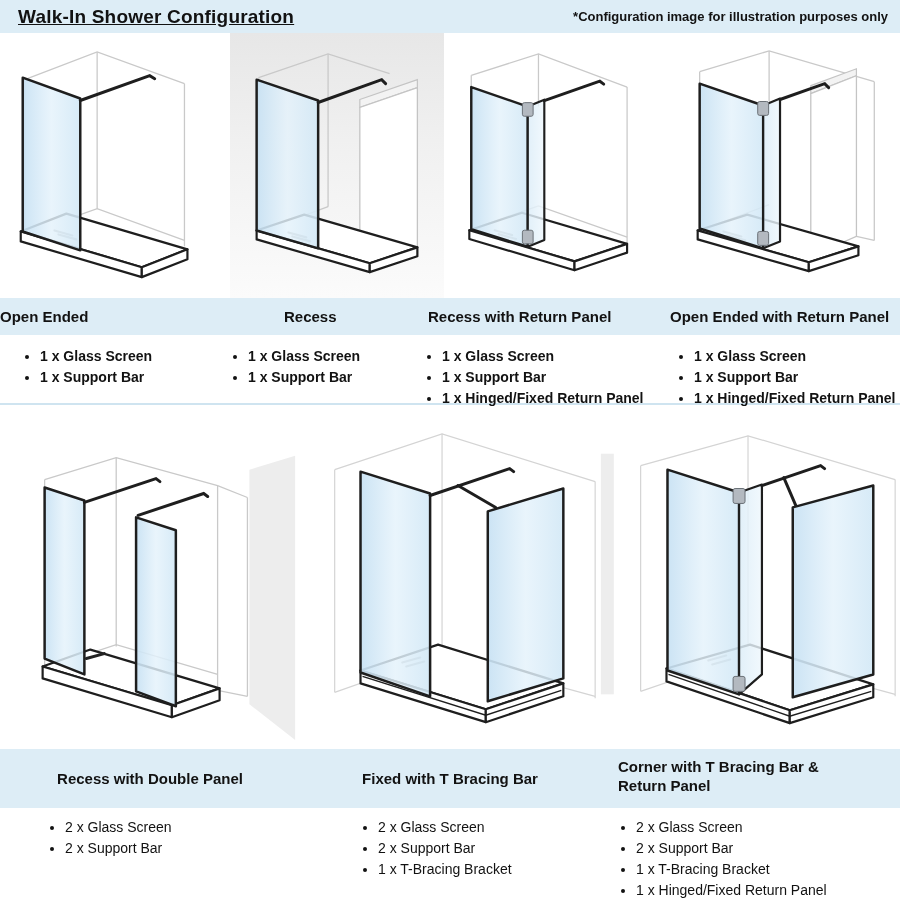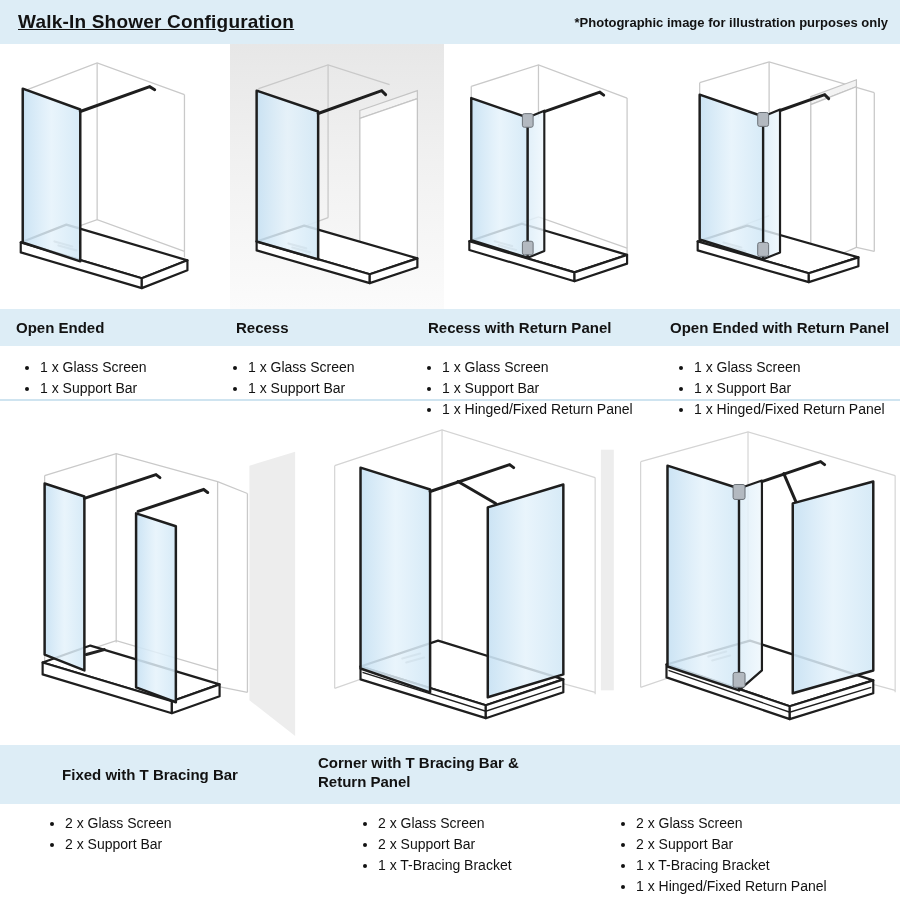--- a/index.html
+++ b/index.html
@@ -3,43 +3,43 @@
 <meta charset="utf-8">
 <style>
   html,body{margin:0;padding:0;}
   body{
     width:900px;height:900px;overflow:hidden;background:#ffffff;
     font-family:"Liberation Sans",sans-serif;color:#121212;
     -webkit-font-smoothing:antialiased;
   }
   
   .header{
-    height:44px;background:#ddedf6;display:flex;align-items:center;
+    height:33px;background:#ddedf6;display:flex;align-items:center;
     justify-content:space-between;padding:0 12px 0 18px;box-sizing:border-box;
   }
   .header .title{font-size:19px;font-weight:bold;text-decoration:underline;letter-spacing:.2px;}
   .header .note{font-size:13px;font-weight:bold;}
 
   
   .figs1{display:grid;grid-template-columns:230px 214px 224px 232px;height:265px;}
   .titles1,.bullets1{display:grid;grid-template-columns:230px 188px 250px 232px;}
   .titles1{height:37px;background:#ddedf6;align-items:center;}
-  .bullets1{height:53px;}
+  .bullets1{height:68px;font-weight:bold;}
   .figs2{display:grid;grid-template-columns:300px 300px 300px;height:344px;}
   .titles2,.bullets2{display:grid;grid-template-columns:300px 300px 300px;}
   .titles2{height:59px;background:#ddedf6;}
   .bullets2{height:102px;}
 
   .fig{position:relative;display:flex;align-items:flex-start;justify-content:center;}
   .fig svg{display:block;margin-top:3px;}
   .fig-recess-bg{background:linear-gradient(180deg,#e7e7e7 0%,#f1f1f1 45%,#fbfbfb 100%);}
 
   .t{font-weight:bold;font-size:15px;line-height:19px;}
-  .titles1 .t1{padding-left:16px;}
-  .titles1 .t2{padding-left:6px;}
+  .titles1 .t1{}
+  .titles1 .t2{padding-left:6px;margin-left:48px;}
   .titles1 .t3{padding-left:2px;}
   .titles1 .t4{padding-left:10px;}
 
   .titles2 .tc{display:flex;align-items:center;justify-content:center;text-align:center;}
   .titles2 .tl{padding:8px 38px 0 18px;box-sizing:border-box;}
 
   ul.parts{list-style:disc;margin:0;font-size:14px;line-height:20px;}
   ul.parts li{margin:1px 0;}
   .bullets1 ul.parts{margin-top:11px;}
   .bullets2 ul.parts{margin-top:9px;}
@@ -80,21 +80,21 @@
     </linearGradient>
     <linearGradient id="glassB" x1="0" y1="0" x2="1" y2="0">
       <stop offset="0" stop-color="#dcedf8" stop-opacity="0.85"></stop>
       <stop offset="1" stop-color="#eef7fd" stop-opacity="0.8"></stop>
     </linearGradient>
   </defs>
 </svg>
 
 <div class="header">
   <span class="title">Walk-In Shower Configuration</span>
-  <span class="note">*Photographic image for illustration purposes only</span>
+  <span class="note">*Configuration image for illustration purposes only</span>
 </div>
 
 <div class="figs1">
 
   <div class="fig">
     <svg width="100%" height="256" viewBox="0 0 230 258">
       <g class="room">
         <path d="M24,44 L97,16 L185,48"></path>
           <path d="M24,44 L24,200"></path>
           <path d="M185,48 L185,212"></path>
@@ -297,20 +297,21 @@
       <polygon class="glassR" points="139,85 162,77 162,268 139,288"></polygon>
       <rect class="hinge" x="133" y="81" width="12" height="15" rx="2"></rect>
       <rect class="hinge" x="133" y="270" width="12" height="15" rx="2"></rect>
       <path class="bar" d="M162,78 L221,58 L225,61"></path>
       <path class="bar" d="M184,70 L196,98"></path>
     </svg>
   </div>
 </div>
 
 <div class="titles2">
+  <div class="t tc">Recess with Double Panel</div>
   <div class="t tc">Fixed with T Bracing Bar</div>
   <div class="t tl">Corner with T Bracing Bar &amp; Return Panel</div>
 </div>
 
 <div class="bullets2">
   <div class="c1">
       <ul class="parts">
     <li>2 x Glass Screen</li>
     <li>2 x Support Bar</li>
   </ul>

